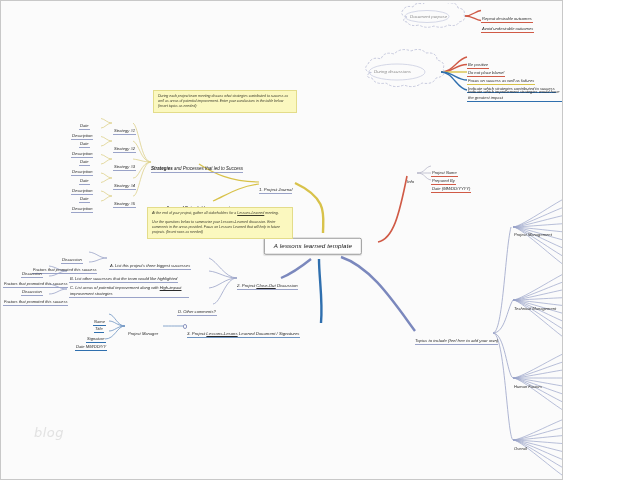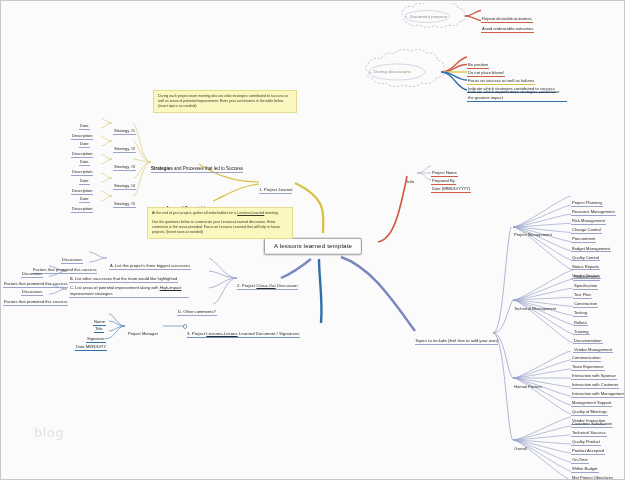--- a/index.html
+++ b/index.html
@@ -1,18 +1,18 @@
 <!DOCTYPE html>
 <html><head>
 <meta charset="utf-8">
 <style>
   html,body{margin:0;padding:0;background:#fff;}
   body{width:625px;height:480px;font-family:"Liberation Sans",sans-serif;}
-  #canvas{position:relative;width:625px;height:480px;overflow:hidden;background:#fbfbfb;
-          border:1px solid #c8c8c8;box-sizing:border-box;}
+  #canvas{position:relative;width:563px;height:480px;overflow:hidden;background:#fbfbfb;
+          border:1px solid #c8c8c8;box-sizing:border-box;font-style:italic;}
   #wires{position:absolute;left:0;top:0;width:625px;height:480px;}
   .node{position:absolute;white-space:nowrap;line-height:1.05;}
   
   .leaf{font-size:4.1px;color:#2b2b2b;border-bottom:0.6px solid #9aa3c8;padding:0 1px 0.5px 1px;}
   .leaf.red{border-bottom-color:#d05a46;}
   .leaf.yel{border-bottom-color:#d8c24a;}
   .leaf.dblue{border-bottom-color:#2f6fae;}
   .leaf.plain{border-bottom:none;}
   .cap{font-size:4.3px;color:#2b2b2b;}
   .cap.u{border-bottom:0.6px solid #9aa3c8;padding-bottom:0.5px;}

